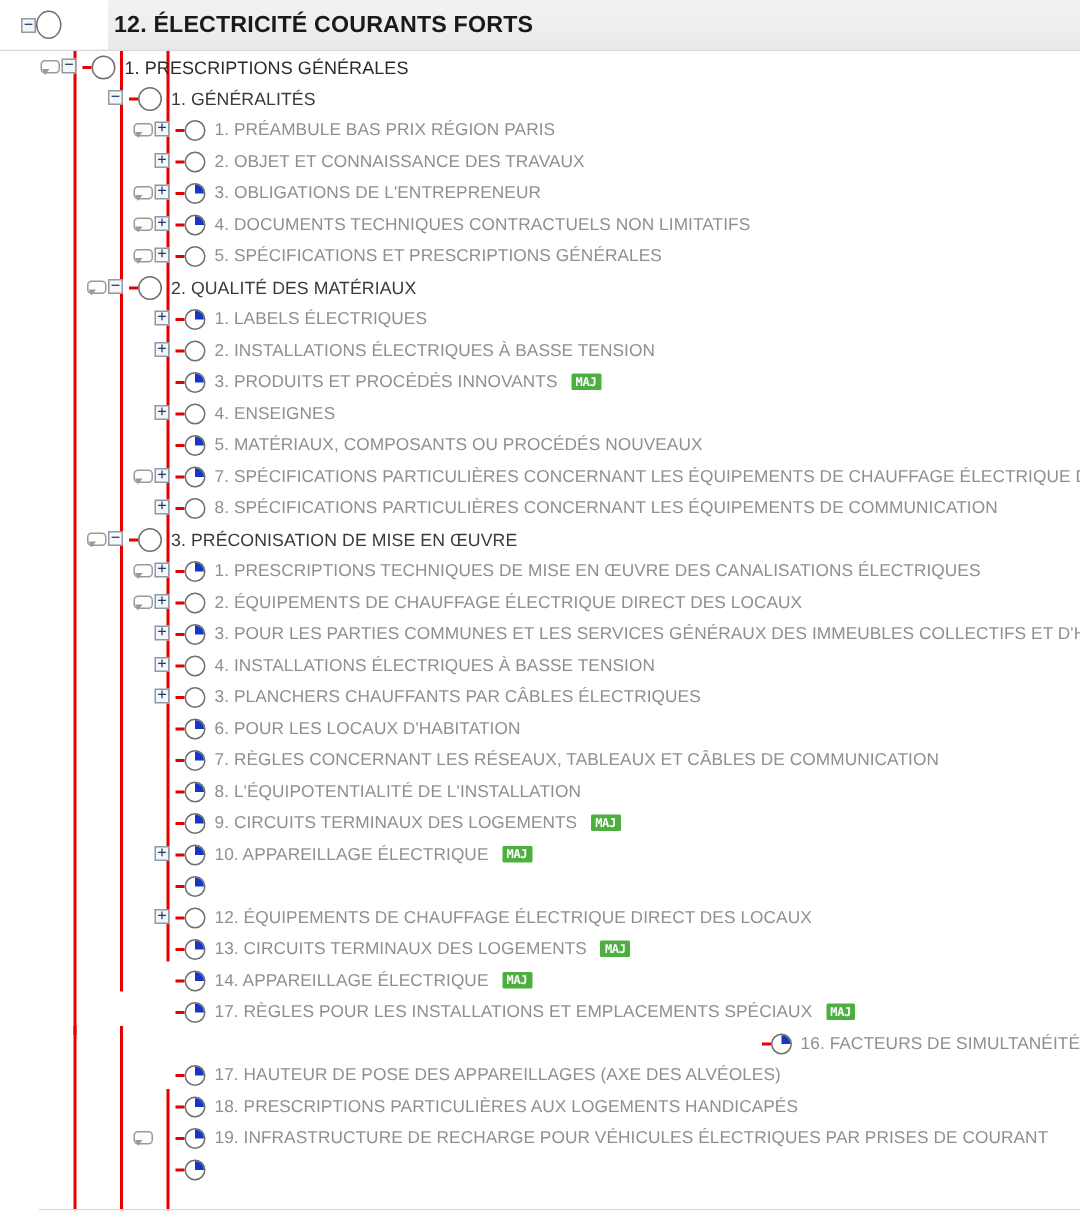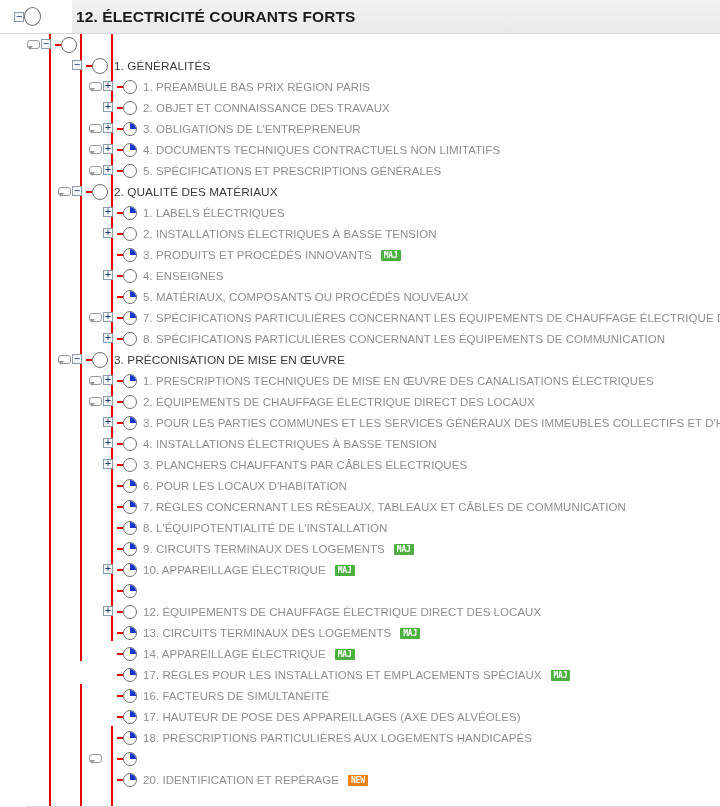--- a/index.html
+++ b/index.html
@@ -220,20 +220,21 @@
   <div class="row" style="position: relative; z-index: 2;">
         <div class="spacer" style="width: 26px;"></div>
         <div class="bubble on"></div>
         <div class="exp box">
           <span class="sign">−</span>
         </div>
         <div class="conn"></div>
         <div class="node" style="width: 17px; height: 21px;">
           <div class="circ" style="width: 16px; height: 16px; left: 0px; top: 2.5px;"></div>
         </div>
+        <div class="label lvl1"><span>1. PRESCRIPTIONS GÉNÉRALES</span></div>
       </div>
       <div class="row" style="position: relative; z-index: 2;">
         <div class="spacer" style="width: 57px;"></div>
         <div class="bubble"></div>
         <div class="exp box">
           <span class="sign">−</span>
         </div>
         <div class="conn"></div>
         <div class="node" style="width: 17px; height: 21px;">
           <div class="circ" style="width: 16px; height: 16px; left: 0px; top: 2.5px;"></div>
@@ -577,21 +578,21 @@
         <div class="spacer" style="width: 88px;"></div>
         <div class="bubble"></div>
         <div class="exp"></div>
         <div class="conn"></div>
         <div class="node" style="width: 15px; height: 21px;">
           <div class="circ" style="width: 14px; height: 14px; left: 0px; top: 3.5px;"></div>
           <div class="pie" style="width: 6px; height: 6px; left: 7px; top: 5px; background: rgb(22, 54, 200);"></div>
         </div>
         <div class="label lvl3"><span>17. RÈGLES POUR LES INSTALLATIONS ET EMPLACEMENTS SPÉCIAUX</span><span class="badge maj">MAJ</span></div>
       </div>
-      <div class="row" style="position: relative; z-index: 2;">
+      <div class="row" style="position: relative; z-index: 2; justify-content: flex-end;">
         <div class="spacer" style="width: 88px;"></div>
         <div class="bubble"></div>
         <div class="exp"></div>
         <div class="conn"></div>
         <div class="node" style="width: 15px; height: 21px;">
           <div class="circ" style="width: 14px; height: 14px; left: 0px; top: 3.5px;"></div>
           <div class="pie" style="width: 6px; height: 6px; left: 7px; top: 5px; background: rgb(22, 54, 200);"></div>
         </div>
         <div class="label lvl3"><span>16. FACTEURS DE SIMULTANÉITÉ</span></div>
       </div>
@@ -619,28 +620,28 @@
       </div>
       <div class="row" style="position: relative; z-index: 2;">
         <div class="spacer" style="width: 88px;"></div>
         <div class="bubble on"></div>
         <div class="exp"></div>
         <div class="conn"></div>
         <div class="node" style="width: 15px; height: 21px;">
           <div class="circ" style="width: 14px; height: 14px; left: 0px; top: 3.5px;"></div>
           <div class="pie" style="width: 6px; height: 6px; left: 7px; top: 5px; background: rgb(22, 54, 200);"></div>
         </div>
-      </div>
-      <div class="row" style="position: relative; z-index: 2;">
-        <div class="spacer" style="width: 88px;"></div>
-        <div class="bubble"></div>
-        <div class="exp"></div>
-        <div class="conn"></div>
-        <div class="node" style="width: 15px; height: 21px;">
-          <div class="circ" style="width: 14px; height: 14px; left: 0px; top: 3.5px;"></div>
-          <div class="pie" style="width: 6px; height: 6px; left: 7px; top: 5px; background: rgb(22, 54, 200);"></div>
-        </div>
-        <div class="label lvl3"><span>20. IDENTIFICATION ET REPÉRAGE</span><span class="badge new">NEW</span></div>
+        <div class="label lvl3"><span>19. INFRASTRUCTURE DE RECHARGE POUR VÉHICULES ÉLECTRIQUES PAR PRISES DE COURANT</span></div>
+      </div>
+      <div class="row" style="position: relative; z-index: 2;">
+        <div class="spacer" style="width: 88px;"></div>
+        <div class="bubble"></div>
+        <div class="exp"></div>
+        <div class="conn"></div>
+        <div class="node" style="width: 15px; height: 21px;">
+          <div class="circ" style="width: 14px; height: 14px; left: 0px; top: 3.5px;"></div>
+          <div class="pie" style="width: 6px; height: 6px; left: 7px; top: 5px; background: rgb(22, 54, 200);"></div>
+        </div>
       </div>
     </div>
 
   <div class="bottom-edge"></div>
 </div>
 
 </body></html>

